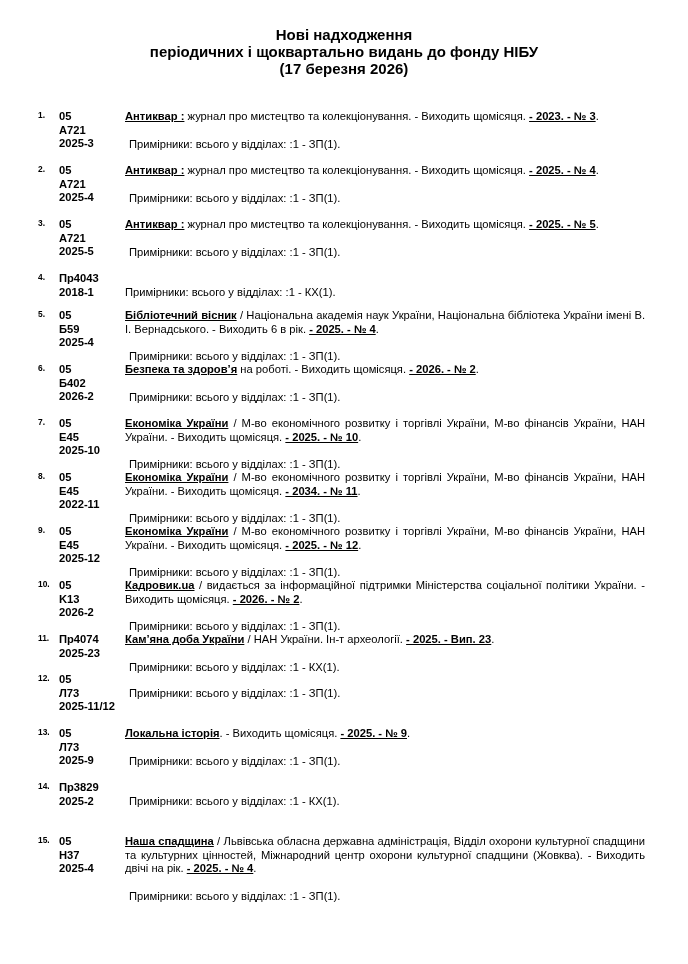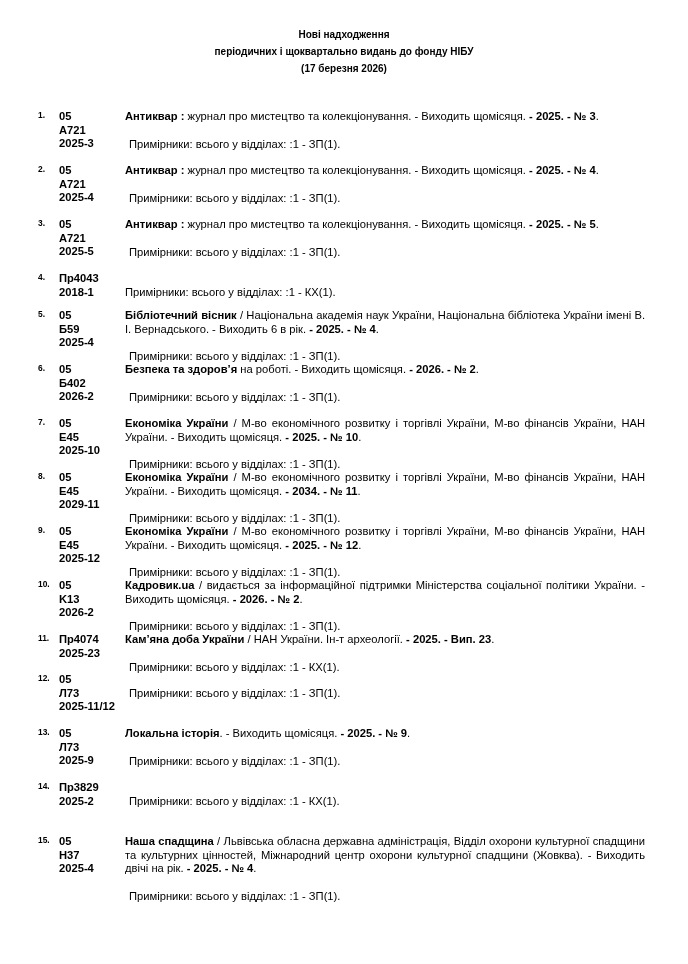--- a/index.html
+++ b/index.html
@@ -17,21 +17,21 @@
     font-size: 11.2px;
     line-height: 13.6px;
   }
   .header {
     position: absolute;
     top: 26px;
     left: 0;
     width: 688px;
     text-align: center;
     font-weight: bold;
-    font-size: 10px;
+    font-size: 15px;
     line-height: 17px;
   }
   .header div { margin: 0; }
   .entries {
     position: absolute;
     top: 110px;
     left: 0;
     width: 688px;
   }
   .entry {
@@ -56,21 +56,21 @@
   }
   .shelf div { white-space: nowrap; }
   .desc {
     position: absolute;
     left: 125px;
     top: 0;
     width: 520px;
     text-align: justify;
   }
   .desc .line { display: block; }
-  .desc b { font-weight: bold; }
+  .desc b { font-weight: bold; text-decoration: underline; }
   .copies {
     display: block;
     padding-left: 4px;
     margin-top: 14px;
   }
   .copies.noindent { padding-left: 0; }
 </style>
 </head>
 <body>
 
@@ -82,21 +82,21 @@
 
 <div class="entries" id="entries">
     <div class="entry" style="top: 0px;">
       <div class="num">1.</div>
       <div class="shelf">
         <div>05</div>
         <div>A721</div>
         <div>2025-3</div>
       </div>
       <div class="desc">
-        <span class="line"><b>Антиквар :</b><span> журнал про мистецтво та колекціонування. - Виходить щомісяця. </span><b>- 2025. - № 3</b><span>.</span></span>
+        <span class="line"><b>Антиквар :</b><span> журнал про мистецтво та колекціонування. - Виходить щомісяця. </span><b>- 2023. - № 3</b><span>.</span></span>
         <span class="copies">Примірники: всього у відділах: :1 - ЗП(1).</span>
       </div>
     </div>
     <div class="entry" style="top: 54px;">
       <div class="num">2.</div>
       <div class="shelf">
         <div>05</div>
         <div>A721</div>
         <div>2025-4</div>
       </div>
@@ -161,21 +161,21 @@
       <div class="desc">
         <span class="line"><b>Економіка України</b><span> / М-во економічного розвитку і торгівлі України, М-во фінансів України, НАН України. - Виходить щомісяця. </span><b>- 2025. - № 10</b><span>.</span></span>
         <span class="copies">Примірники: всього у відділах: :1 - ЗП(1).</span>
       </div>
     </div>
     <div class="entry" style="top: 361px;">
       <div class="num">8.</div>
       <div class="shelf">
         <div>05</div>
         <div>E45</div>
-        <div>2029-11</div>
+        <div>2022-11</div>
       </div>
       <div class="desc">
         <span class="line"><b>Економіка України</b><span> / М-во економічного розвитку і торгівлі України, М-во фінансів України, НАН України. - Виходить щомісяця. </span><b>- 2034. - № 11</b><span>.</span></span>
         <span class="copies">Примірники: всього у відділах: :1 - ЗП(1).</span>
       </div>
     </div>
     <div class="entry" style="top: 415px;">
       <div class="num">9.</div>
       <div class="shelf">
         <div>05</div>

